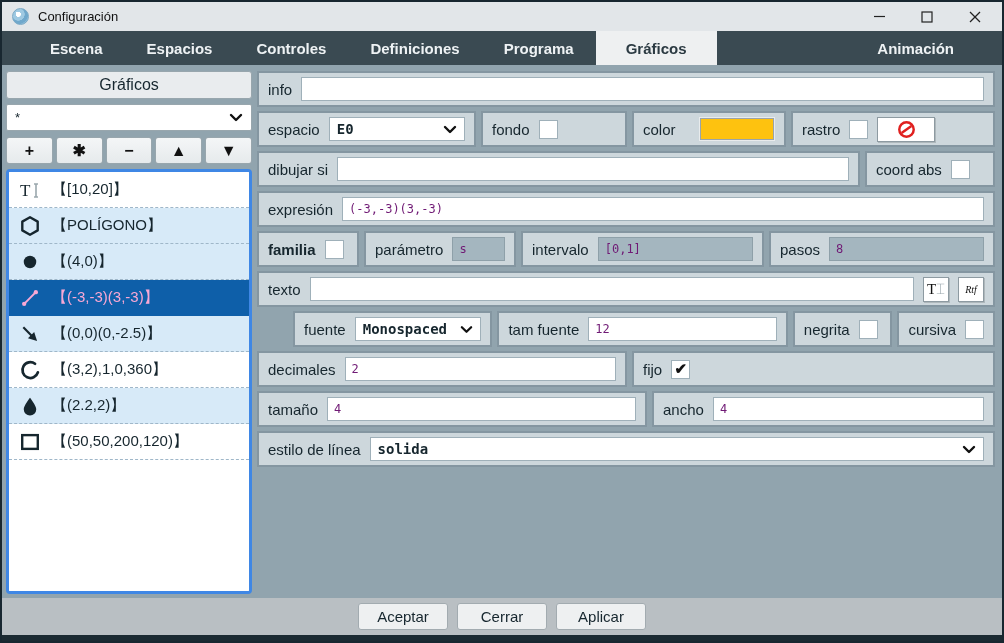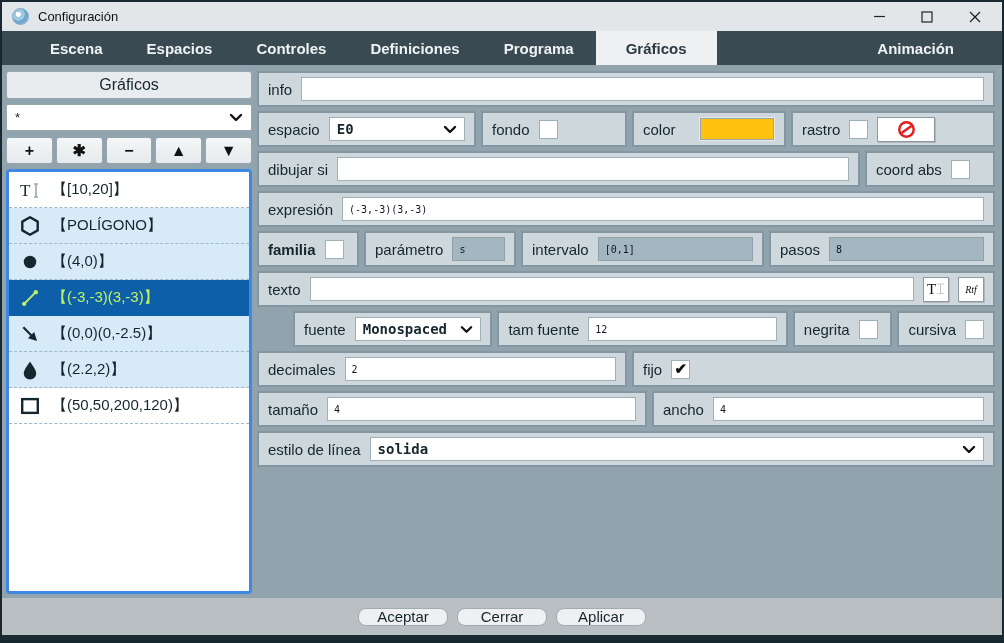--- a/index.html
+++ b/index.html
@@ -78,39 +78,39 @@
     display:flex; flex-direction:column;
   }
   .list-item {
     height:36px; flex:0 0 auto; display:flex; align-items:center;
     padding:0 6px 0 9px; gap:10px;
     border-bottom:1px dashed #9fb7c9;
     font-size:15px; color:#16262e; cursor:default;
     background:#ffffff;
   }
   .list-item.alt { background:#d7eaf8; }
-  .list-item.selected { background:#0e5fa9; color:#bef264; border-bottom:1px solid #0e5fa9; }
+  .list-item.selected { background:#0e5fa9; color:#f9a8d4; border-bottom:1px solid #0e5fa9; }
   .list-item .g-icon { width:24px; height:24px; flex:0 0 auto; display:flex; align-items:center; justify-content:center; }
   .list-filler { flex:1 1 auto; background:#ffffff; }
 
   
   .right-panel {
     position:absolute; left:255px; right:7px; top:6px;
     display:flex; flex-direction:column; gap:4px;
   }
   .form-row { display:flex; gap:5px; height:36px; flex:0 0 auto; }
   .fbox {
     background:#cdd7dc; border:2px solid #8496a1;
     display:flex; align-items:center; padding:0 9px; gap:9px;
   }
   .fbox.grow { flex:1 1 auto; }
   .flabel { font-size:15px; color:#16262e; white-space:nowrap; }
   .tinput {
     height:24px; background:#ffffff; border:1px solid #9fb0b9;
-    font-family:"DejaVu Sans Mono", monospace; font-size:10px; color:#0f172a;
+    font-family:"DejaVu Sans Mono", monospace; font-size:12px; color:#701a75;
     padding:0 6px; display:flex; align-items:center;text-align:center;
   }
   .tinput.grow { flex:1 1 auto; }
   .tinput.disabled { background:#a4b6bf; border-color:#8ea0a9; }
   .fselect {
     height:24px; background:#ffffff; border:1px solid #9fb0b9;
     display:flex; align-items:center; padding:0 7px; gap:6px; cursor:default;
   }
   .fselect .val { font-family:"DejaVu Sans Mono", monospace; font-size:14px; color:#16262e; }
   .fselect.grow { flex:1 1 auto;font-weight:bold; }
@@ -131,21 +131,21 @@
   .tbtn-glyph { font-family:"Liberation Serif", serif; font-size:15px; color:#111; }
   .tbtn-glyph .beam { color:#9aa7ad; }
   .rtf-glyph { font-family:"Liberation Serif", serif; font-style:italic; font-size:10px; color:#111; }
 
   
   .footer {
     height:37px; background:#b9bfc3; flex:0 0 auto;
     display:flex; align-items:center; justify-content:center; gap:9px;
   }
   .footer-btn {
-    width:90px; height:18px; background:#eef0f1; border:1px solid #a2abb0; border-radius:8px;
+    width:90px; height:27px; background:#eef0f1; border:1px solid #a2abb0; border-radius:3px;
     display:flex; align-items:center; justify-content:center;
     font-size:15px; color:#16262e; cursor:default;
   }
   .bottom-strip { height:6px; background:#1b2a32; flex:0 0 auto; }
 
   svg { display:block; }
 </style>
 </head>
 <body>
 
@@ -253,20 +253,28 @@
         <div class="list-item alt">
           <span class="g-icon">
             <svg width="20" height="20" viewBox="0 0 24 24">
                 <line x1="4" y1="4" x2="14" y2="14" stroke="currentColor" stroke-width="2.6"></line>
                 <polygon points="20.5,20.5 9.5,17 17,9.5" fill="currentColor"></polygon>
               </svg>
           </span>
           <span>【(0,0)(0,-2.5)】</span>
         </div>
 
+        <div class="list-item">
+          <span class="g-icon">
+            <svg width="22" height="22" viewBox="0 0 24 24">
+                <path d="M 17.5 5.2 A 8.6 8.6 0 1 0 20.6 14.6" fill="none" stroke="currentColor" stroke-width="3" stroke-linecap="round"></path>
+              </svg>
+          </span>
+          <span>【(3,2),1,0,360】</span>
+        </div>
 
         <div class="list-item alt">
           <span class="g-icon">
             <svg width="20" height="20" viewBox="0 0 24 24">
                 <path d="M12 2 C12 2 4.5 11.5 4.5 16 A 7.5 7.5 0 0 0 19.5 16 C19.5 11.5 12 2 12 2 Z" fill="currentColor"></path>
               </svg>
           </span>
           <span>【(2.2,2)】</span>
         </div>
 

